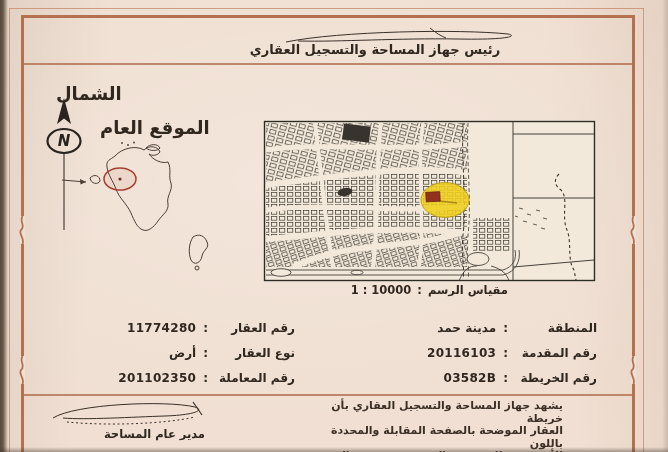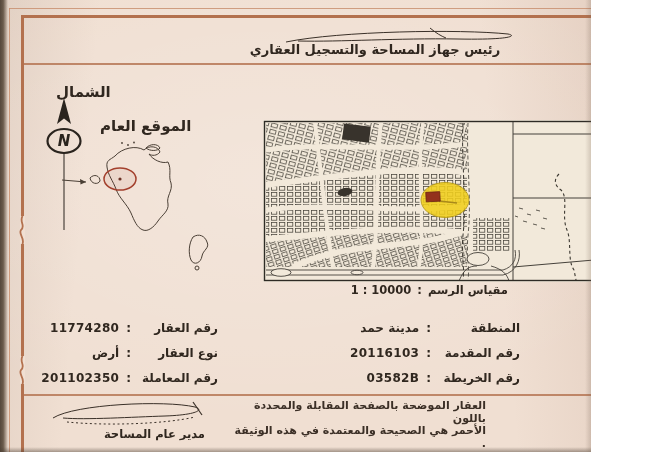--- a/index.html
+++ b/index.html
@@ -1,40 +1,40 @@
 <!DOCTYPE html>
 <html lang="ar" style="--paper: #f0dfd2; --frame: #b3714e; --accent-red: #a33f2c; --highlight-yellow: #f1cf1d; --ink: #30271f;"><head>
 <meta charset="utf-8">
 <style>
   html,body{margin:0;padding:0;}
   body{width:668px;height:452px;overflow:hidden;font-family:"DejaVu Sans",sans-serif;}
   :root{
     --paper:#f0dfd2; --paper2:#f2e9da; --frame:#b3714e; --frame-light:#c99071;
     --ink:#30271f; --accent-red:#a33f2c; --highlight-yellow:#f1cf1d; --map-line:#45413a;
   }
-  .photo{position:relative;width:591px;height:452px;overflow:hidden;
+  .photo{position:relative;width:668px;height:452px;overflow:hidden;
     background:
       radial-gradient(120% 90% at 45% 40%, rgba(255,255,255,.20), transparent 60%),
       linear-gradient(95deg, rgba(120,95,80,.12), rgba(0,0,0,0) 16%),
       linear-gradient(265deg, rgba(160,115,95,.12), rgba(0,0,0,0) 18%),
       var(--paper);
     color:var(--ink);}
   .abs{position:absolute;}
   
   .edge-left{left:0;top:0;bottom:0;width:8px;background:linear-gradient(to right,#55473b,#6b5b4c 40%,rgba(107,91,76,0));}
   .edge-bottom{left:0;bottom:0;right:0;height:5px;background:linear-gradient(to top,rgba(70,58,48,.45),rgba(70,58,48,0));}
   .edge-right{right:0;top:0;bottom:0;width:6px;background:linear-gradient(to left,rgba(120,100,85,.25),rgba(120,100,85,0));}
   
   .fr{background:var(--frame);}
   .frl{background:var(--frame-light);opacity:.85;}
   .hr{height:1.5px;background:var(--frame);opacity:.8;}
   
   .t{font-weight:bold;color:var(--ink);white-space:nowrap;}
   .title{font-size:13px;text-align:center;}
-  .hdg{font-size:15px;}
+  .hdg{font-size:18px;}
   .scaleline{display:flex;gap:6px;font-size:11.5px;font-weight:bold;justify-content:flex-start;}
   .fcol{display:flex;flex-direction:column;gap:11px;}
   .frow{display:flex;gap:7px;font-size:12px;font-weight:bold;align-items:baseline;}
   .flabel{min-width:80px;}
   .fval{letter-spacing:.3px;}
   .attest{font-size:11px;font-weight:bold;line-height:12.6px;text-align:right;color:#3b2f26;}
   .sig-label{font-size:11.5px;text-align:right;}
 </style>
 </head>
 <body>
@@ -198,20 +198,21 @@
     <div class="frow">
       <span class="flabel">رقم المعاملة</span>
       <span>:</span>
       <span class="fval">201102350</span>
     </div>
   </div>
 
   <div class="abs hr" style="left:22px;top:394px;width:610px"></div>
 
   <div class="abs" style="right:105px;top:400px;width:252px" dir="rtl">
+    <div class="attest">يشهد جهاز المساحة والتسجيل العقاري بأن خريطة</div>
     <div class="attest">العقار الموضحة بالصفحة المقابلة والمحددة باللون</div>
     <div class="attest">الأحمر هي الصحيحة والمعتمدة في هذه الوثيقة .</div>
   </div>
 
   <svg class="abs" style="left:45px;top:396px" width="172" height="32">
     <path d="M8,22 C30,8 120,4 150,11 C160,14 150,19 120,20 C88,21 40,24 18,22" stroke="#3a3028" stroke-width="1" fill="none"></path>
     <path d="M22,26 C62,30 120,28 150,21" stroke="#3a3028" stroke-width="1" stroke-dasharray="2 2.6" fill="none"></path>
     <path d="M148,6 L157,19" stroke="#3a3028" stroke-width="1.2" fill="none"></path>
   </svg>
   <div class="abs t sig-label" style="left:60px;top:427px;width:145px" dir="rtl">مدير عام المساحة</div>

